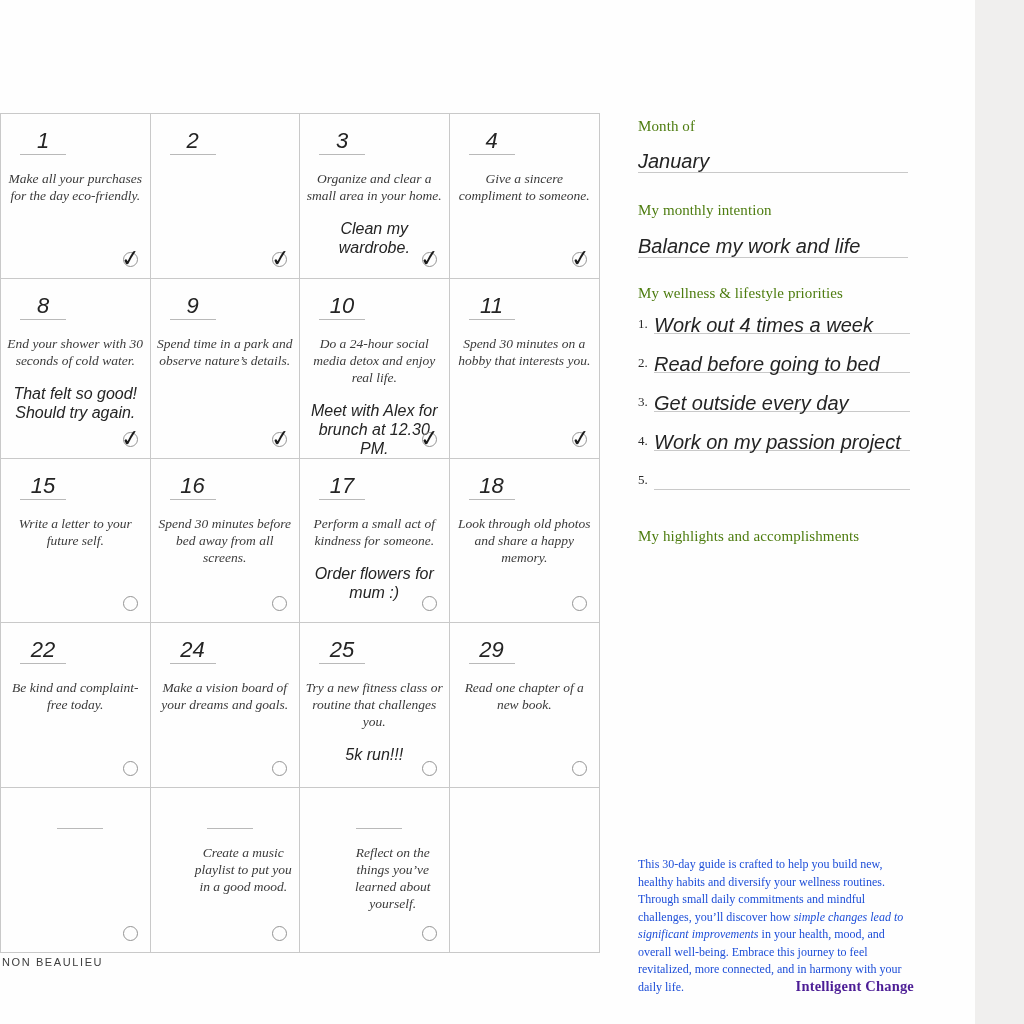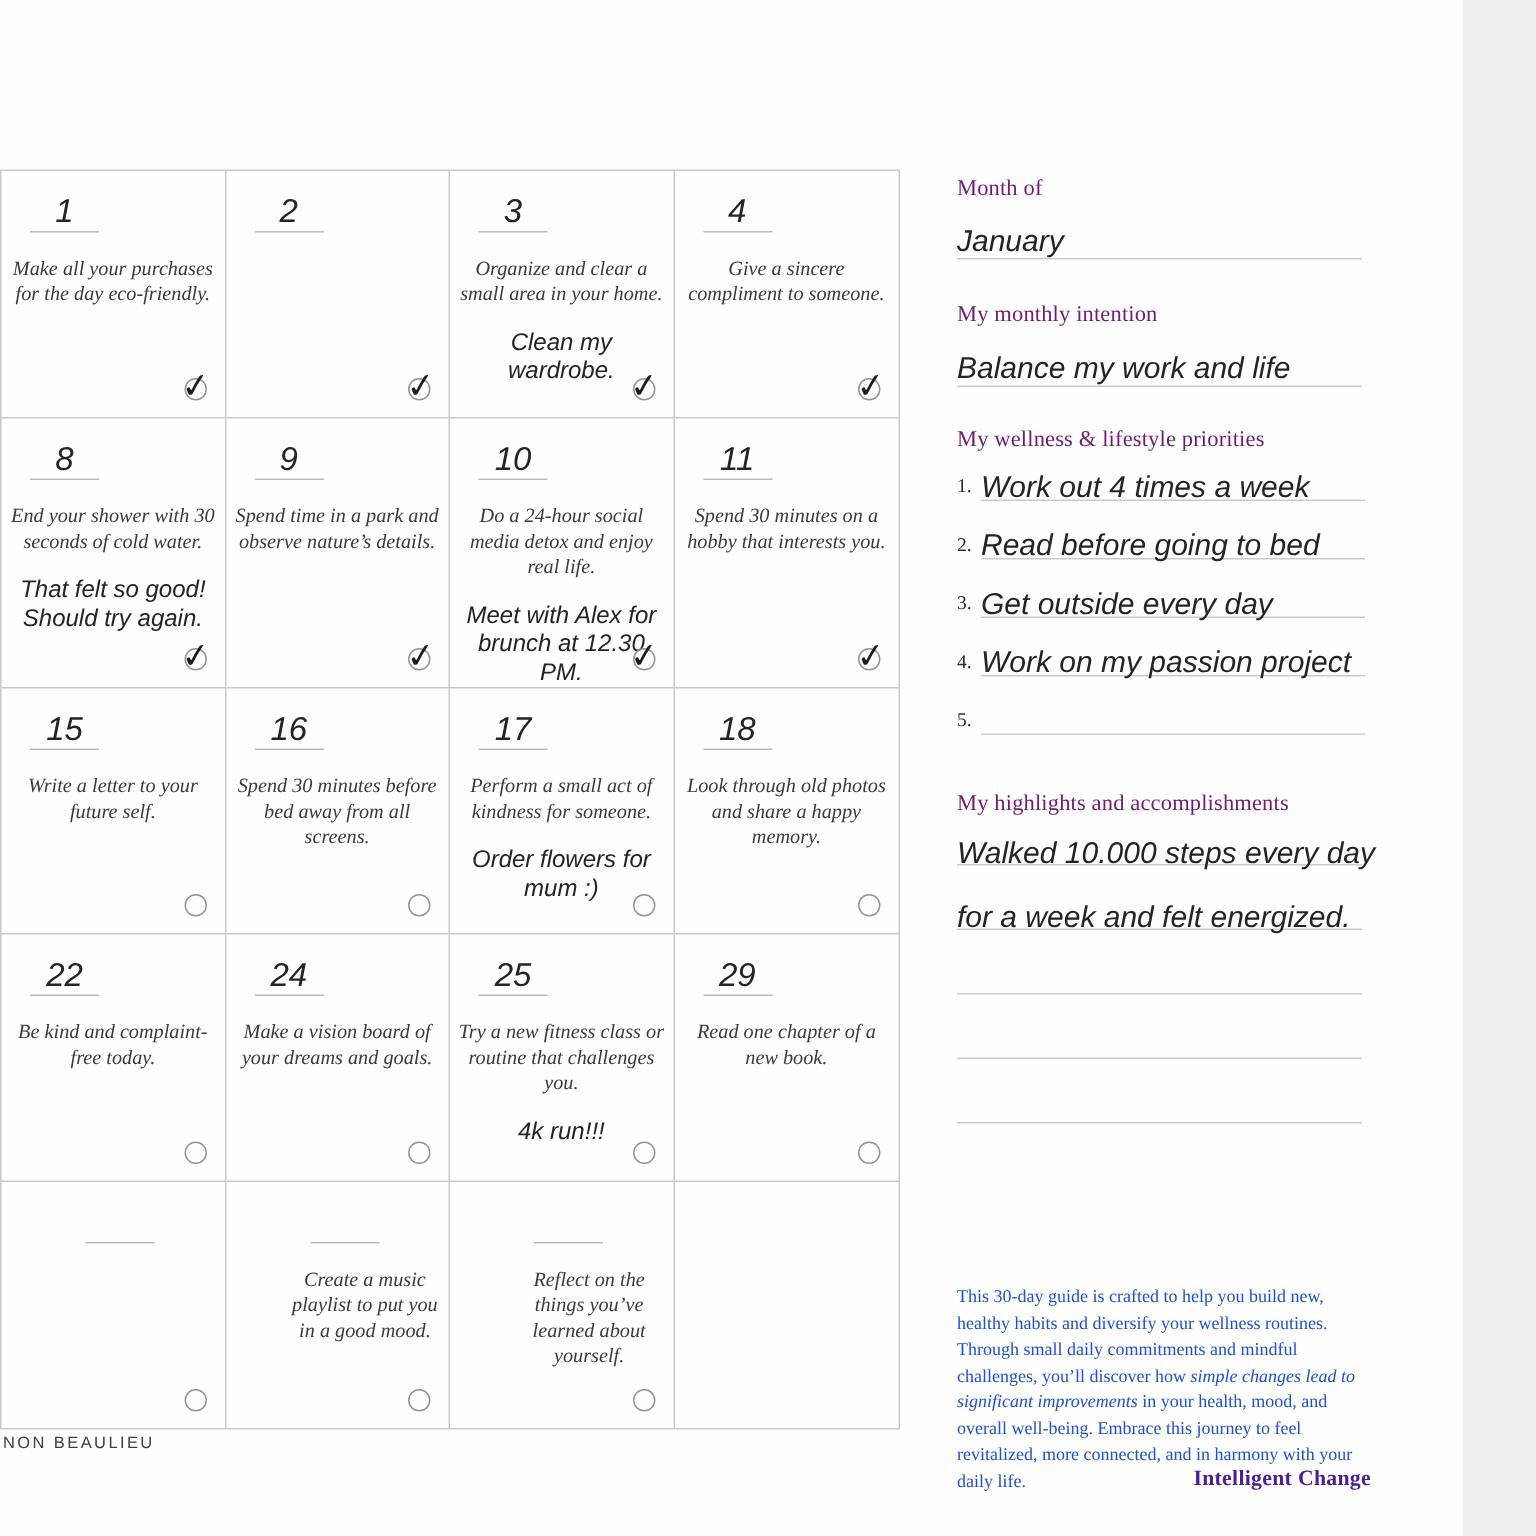--- a/index.html
+++ b/index.html
@@ -39,21 +39,21 @@
   .note{margin:15px auto 0;max-width:142px;text-align:center;font-size:16px;line-height:19px;}
   .status{position:absolute;right:11px;bottom:9px;width:22px;height:22px;}
   .circle{position:absolute;right:1px;bottom:2px;width:13px;height:13px;border:1px solid #949494;border-radius:50%;background:transparent;}
   .check{
     position:absolute;right:-2px;bottom:-1px;font-size:23px;line-height:1;color:#1c1c1c;
     font-family:"DejaVu Sans", sans-serif;transform:rotate(-6deg);
   }
 
   
   .panel{position:absolute;left:638px;top:113px;width:272px;height:880px;}
-  .panel .label{position:absolute;left:0;font-size:15px;color:#701a75;letter-spacing:.1px;}
+  .panel .label{position:absolute;left:0;font-size:15px;color:#4d7c0f;letter-spacing:.1px;}
   .writeline{
     position:absolute;left:0;width:270px;border-bottom:1px solid #c9c9c9;
     display:flex;align-items:flex-end;
   }
   .writeline .hand{font-size:20px;line-height:1.1;white-space:nowrap;}
   .month-label{top:5px;}
   .month-line{top:26px;height:33px;}
   .intention-label{top:89px;}
   .intention-line{top:110px;height:34px;}
   .priorities-label{top:172px;}
@@ -225,21 +225,21 @@
         <div class="challenge">Make a vision board of your dreams and goals.</div>
         <div class="status">
           <span class="circle"></span>
         </div>
       </div>
       <div class="cell">
         <div class="numline">
           <span class="hand num">25</span>
         </div>
         <div class="challenge">Try a new fitness class or routine that challenges you.</div>
-        <div class="hand note">4k run!!!</div>
+        <div class="hand note">5k run!!!</div>
         <div class="status">
           <span class="circle"></span>
         </div>
       </div>
       <div class="cell">
         <div class="numline">
           <span class="hand num">29</span>
         </div>
         <div class="challenge">Read one chapter of a new book.</div>
         <div class="status">
@@ -312,31 +312,20 @@
             <span class="hand">Work on my passion project</span>
           </span>
         </div>
         <div class="prio-row">
           <span class="prio-num">5.</span>
           <span class="prio-val"></span>
         </div>
       </div>
 
     <div class="label highlights-label">My highlights and accomplishments</div>
-    <div class="highlights">
-        <div class="hl-row">
-          <span class="hand">Walked 10.000 steps every day</span>
-        </div>
-        <div class="hl-row">
-          <span class="hand">for a week and felt energized.</span>
-        </div>
-        <div class="hl-row"></div>
-        <div class="hl-row"></div>
-        <div class="hl-row"></div>
-      </div>
 
     <div class="paragraph">
       <span>This 30-day guide is crafted to help you build new, healthy habits and diversify your wellness routines. Through small daily commitments and mindful challenges, you’ll discover how </span><em>simple changes lead to significant improvements</em><span> in your health, mood, and overall well-being. Embrace this journey to feel revitalized, more connected, and in harmony with your daily life.</span>
     </div>
   </div>
 
   <div class="footer-left">NON BEAULIEU</div>
   <div class="footer-right">Intelligent Change</div>
 
 </div>

